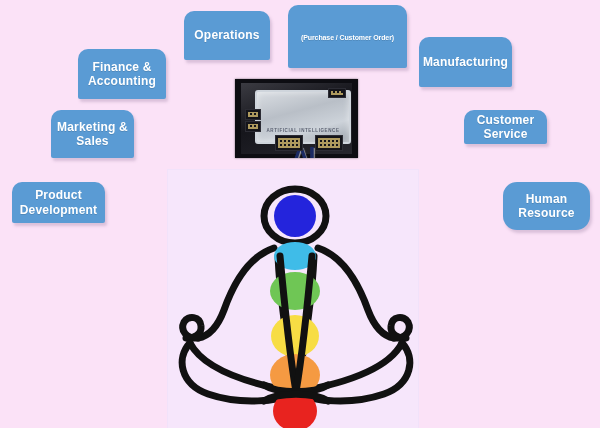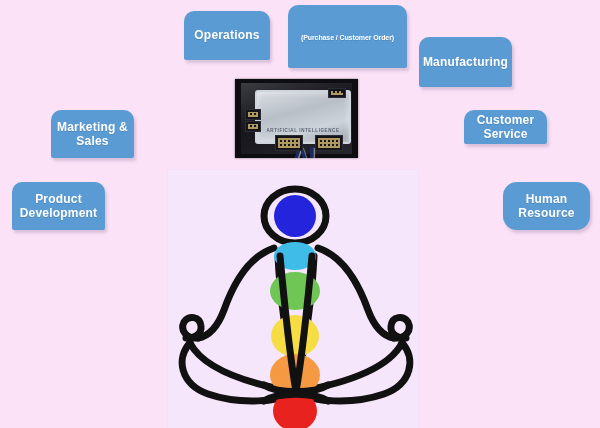--- a/index.html
+++ b/index.html
@@ -60,21 +60,21 @@
     letter-spacing: -0.1px;
   }
 
   
   #box-operations      { left: 184px; top: 11px;  width: 86px;  height: 49px;  font-size: 12px; }
   #box-supply-chain    { left: 288px; top: 5px;   width: 119px; height: 63px;  font-size: 12px; }
   #box-manufacturing   { left: 419px; top: 37px;  width: 93px;  height: 50px;  font-size: 12px; }
   #box-finance         { left: 78px;  top: 49px;  width: 88px;  height: 50px;  font-size: 12px; }
   #box-marketing       { left: 51px;  top: 110px; width: 83px;  height: 48px;  font-size: 12px; }
   #box-customer        { left: 464px; top: 110px; width: 83px;  height: 34px;  font-size: 12px; }
-  #box-product         { left: 12px;  top: 182px; width: 93px;  height: 48px;  font-size: 12px; }
+  #box-product         { left: 12px;  top: 182px; width: 93px;  height: 41px;  font-size: 12px; }
   #box-human           { left: 503px; top: 182px; width: 87px;  height: 48px;  font-size: 12px; border-radius: 14px; }
 
   
   .chip-photo {
     position: absolute;
     left: 235px;
     top: 79px;
     width: 123px;
     height: 79px;
     background: #0d0d12;
@@ -159,20 +159,23 @@
   </div>
 
   <div class="dept-box" id="box-supply-chain">
     <span class="dept-sub">(Purchase / Customer Order)</span>
   </div>
 
   <div class="dept-box" id="box-manufacturing">
     <span class="dept-title">Manufacturing</span>
   </div>
 
+  <div class="dept-box" id="box-finance">
+    <span class="dept-title">Finance &amp; Accounting</span>
+  </div>
 
   <div class="dept-box" id="box-marketing">
     <span class="dept-title">Marketing &amp; Sales</span>
   </div>
 
   <div class="dept-box" id="box-customer">
     <span class="dept-title">Customer Service</span>
   </div>
 
   <div class="dept-box" id="box-product">

